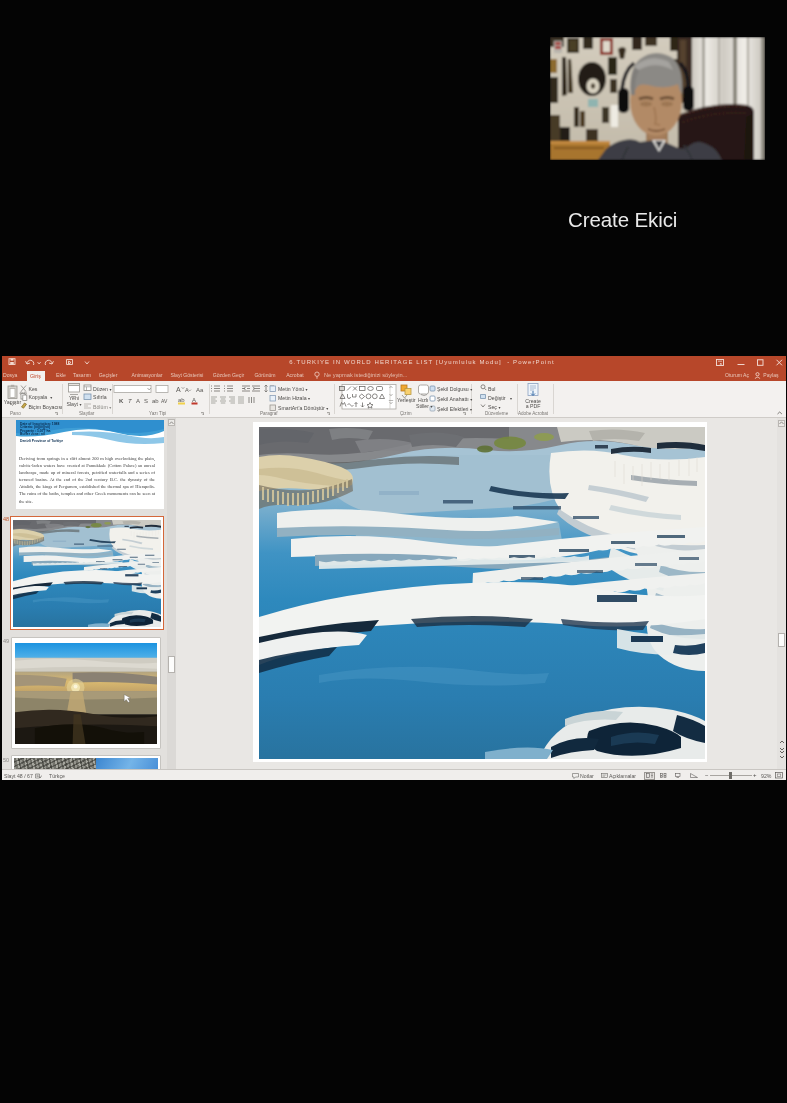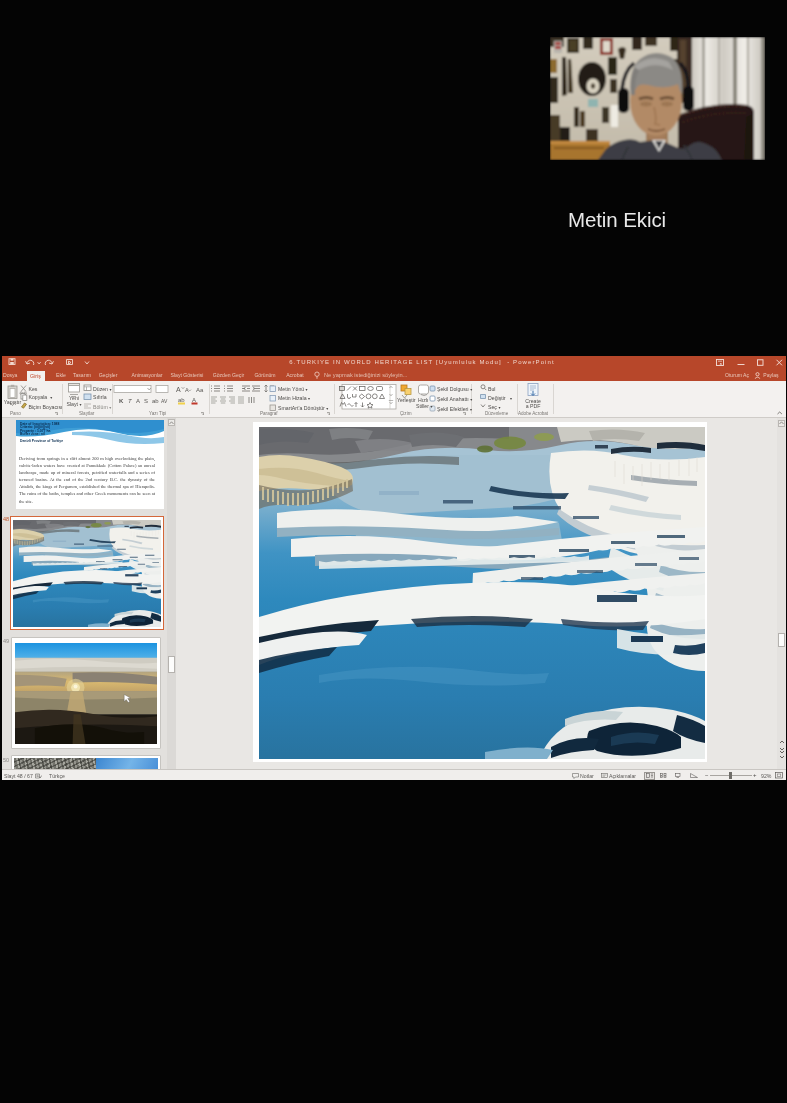--- a/index.html
+++ b/index.html
@@ -135,21 +135,21 @@
       <rect x="133" y="49" width="11" height="25" rx="5" fill="#0b0b0f"></rect>
       <path d="M72 52 q2 -18 12 -26 M138 50 q0 -16 -8 -24" stroke="#14141a" stroke-width="3.5" fill="none"></path>
 
       <path d="M48 123 l8 -11 q8 -7 18 -9 q10 -2 16 2 l16 -2 q10 2 20 7 q8 4 14 -2 q6 -5 14 -2 q10 4 14 10 q3 5 4 7 l-12 0 z" fill="#3d3e45"></path>
       <path d="M102 103 l7 12 l7 -12 z" fill="#e2e0dc"></path>
       <path d="M105 104 l4 8 l4 -8 z" fill="#34353b"></path>
       <path d="M78 110 q-4 8 -6 13 M134 108 q6 9 8 15" stroke="#33343a" stroke-width="2" fill="none"></path>
     </g>
   </svg>
   </div>
-  <div id="name" class="abs">Metin Ekici</div>
+  <div id="name" class="abs">Create Ekici</div>
 
   <div id="ppt" class="abs">
     <div id="titlebar">
       <svg style="position:absolute;left:0;top:0" width="784" height="13" viewBox="0 0 784 13">
         <g stroke="#f2d9cf" fill="none" stroke-width="0.9">
           <rect x="7" y="2.7" width="6" height="5.8" fill="none"></rect>
           <rect x="8.5" y="2.7" width="3" height="2" fill="#f2d9cf" stroke="none"></rect>
           <rect x="8.2" y="6" width="3.6" height="2.5" fill="#f2d9cf" stroke="none"></rect>
           <path d="M25 8 a3.4 3.4 0 1 1 6.5 1 M25 8 l-1.5 -2.8 M25 8 l3 -1"></path>
           <path d="M50 8 a3.4 3.4 0 1 0 -6.5 1 M50 8 l1.5 -2.8 M50 8 l-3 -1"></path>

